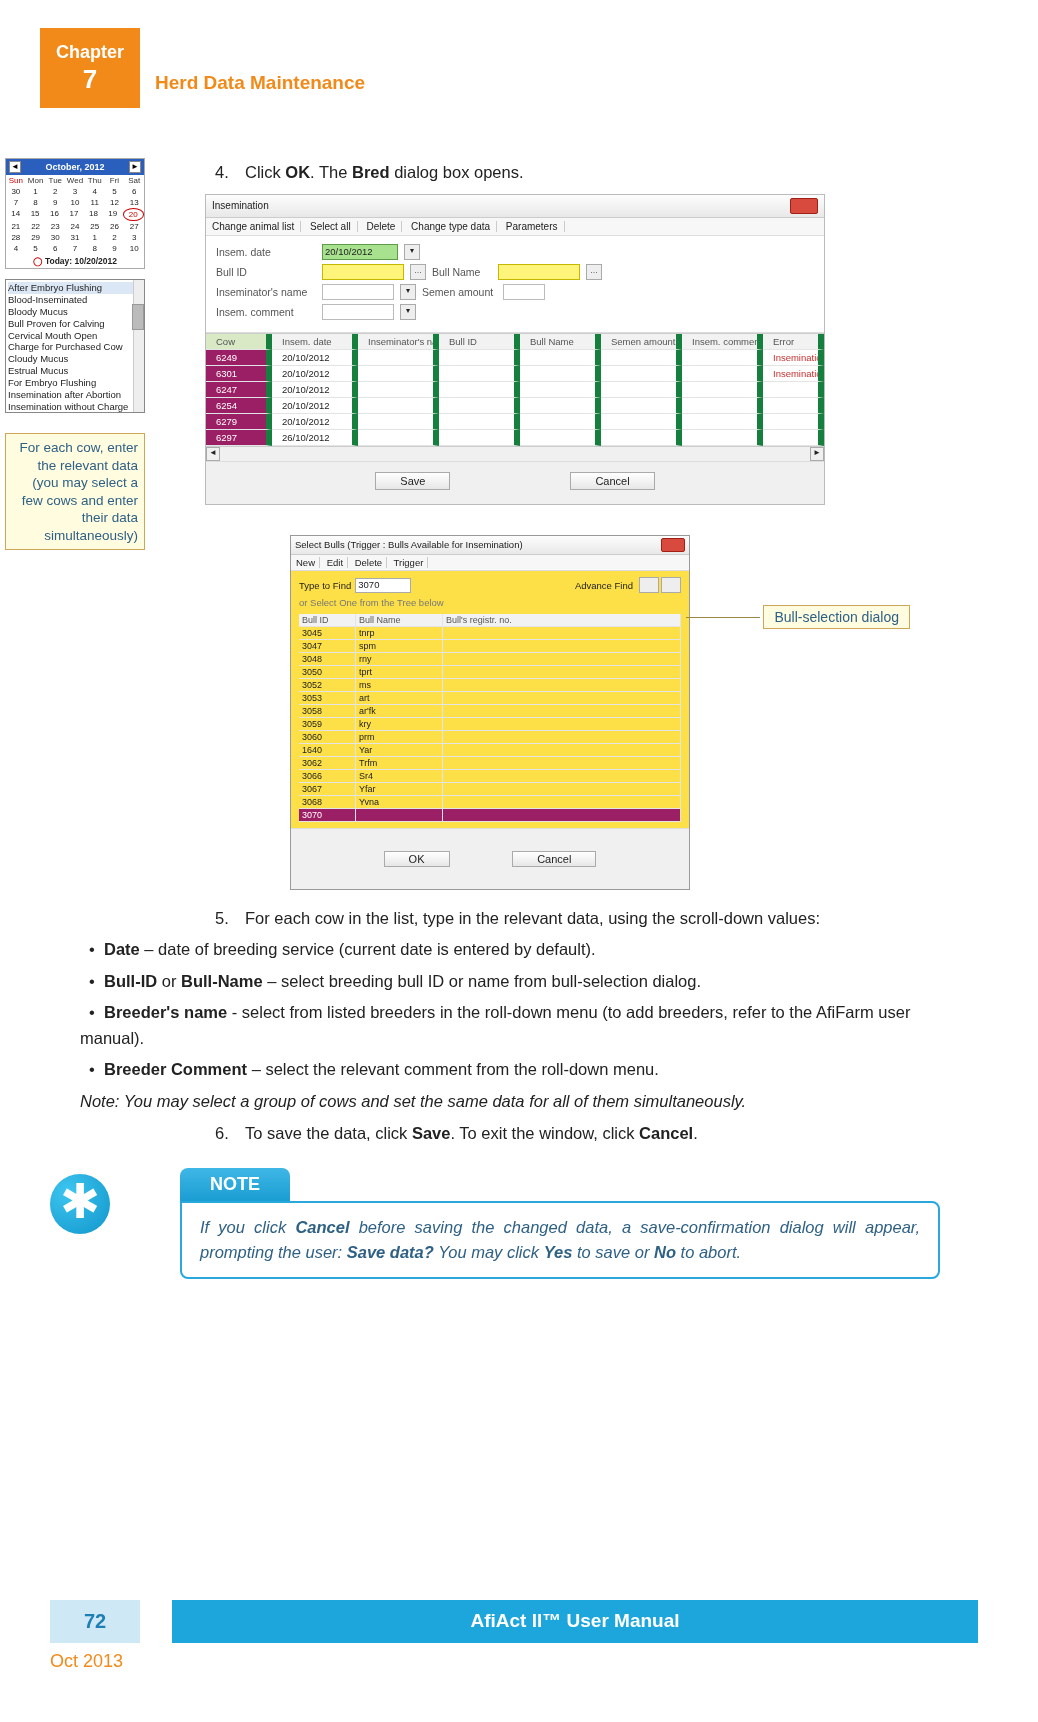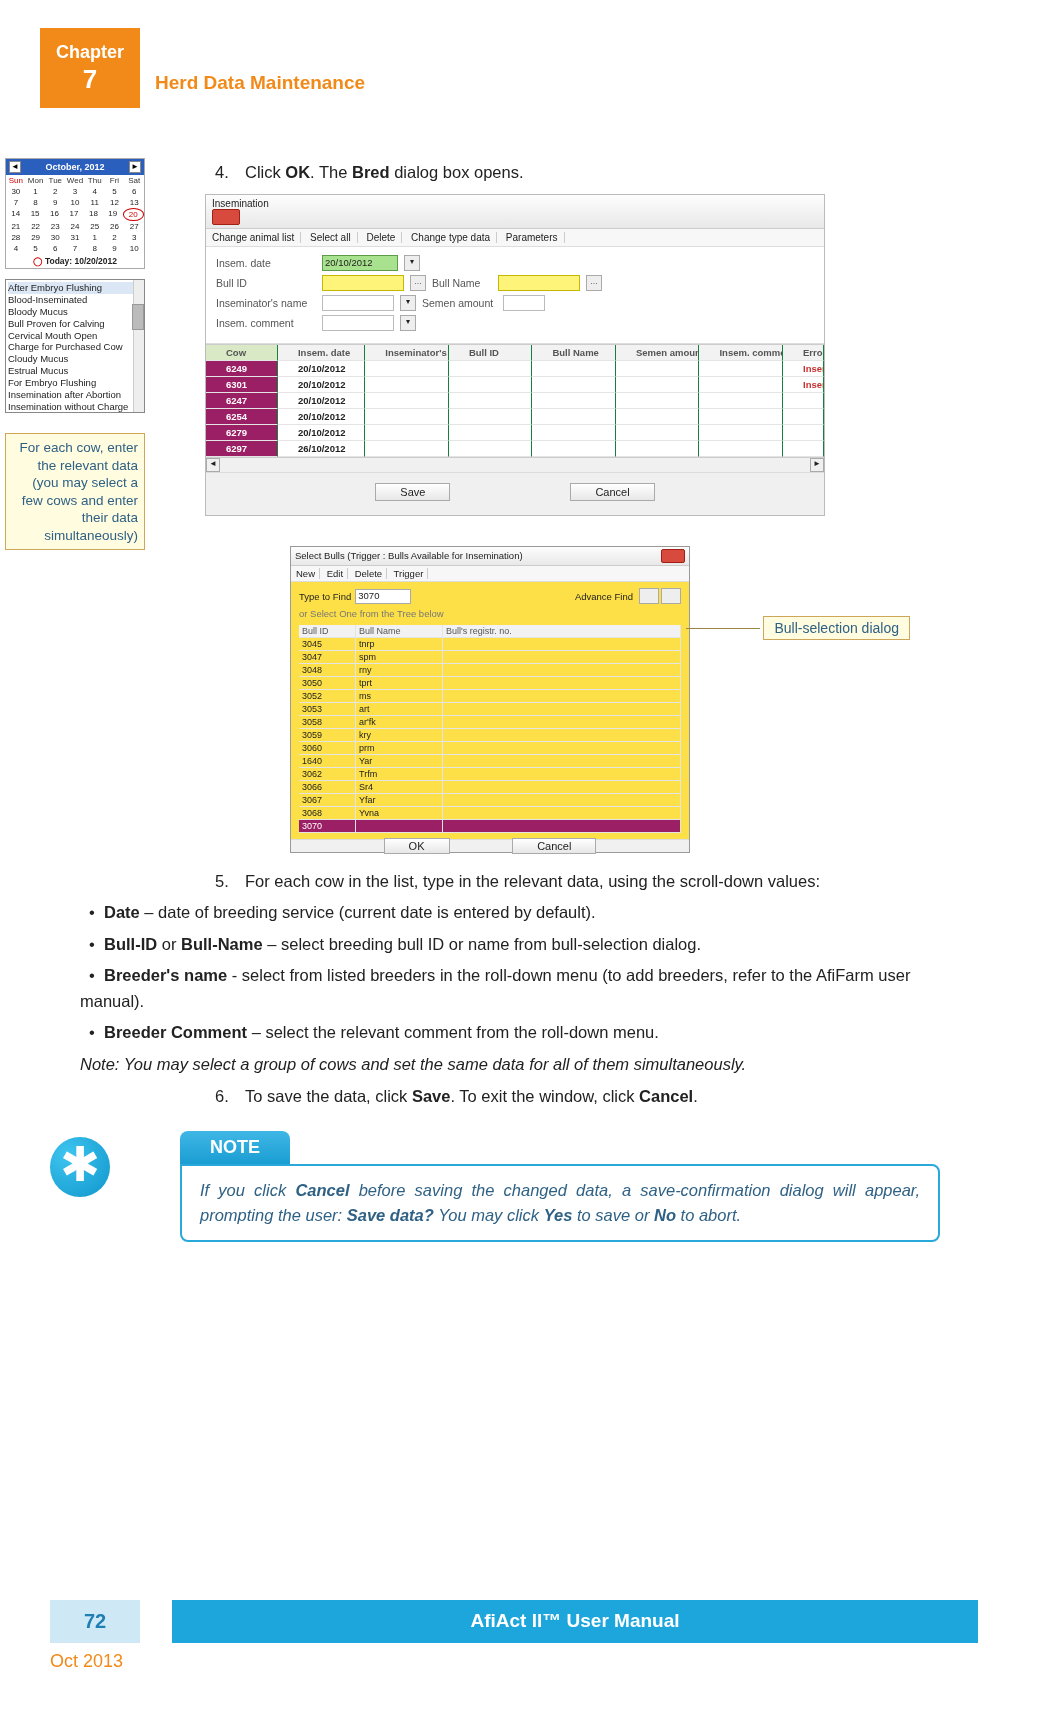--- a/index.html
+++ b/index.html
@@ -138,22 +138,21 @@
     background: #f0f0f0;
     font-size: 10px;
     box-sizing: border-box;
   }
   .screenshot1 .titlebar {
     background: linear-gradient(#fdfdfd,#e8e8e8);
     border-bottom: 1px solid #ccc;
     padding: 3px 6px;
     display: flex;
     justify-content: space-between;
-    align-items: flex-start;
-    flex-direction: column;
+    align-items: center;
   }
   .screenshot1 .close-btn {
     background: #d84a3d;
     width: 26px;
     height: 14px;
     border: 1px solid #a02015;
     border-radius: 2px;
   }
   .screenshot1 .toolbar {
     background: #f7f7f7;
@@ -175,26 +174,25 @@
   .dropdown-btn { width: 14px; height: 14px; border: 1px solid #aaa; background: #eee; text-align: center; line-height: 12px; font-size: 8px;}
   .screenshot1 .grid {
     background: #fff;
     border-top: 1px solid #ccc;
   }
   .grid-head, .grid-row {
     display: flex;
     font-size: 9.5px;
   }
   .grid-head span, .grid-row span {
-    border-right: 1px solid #15803d;
+    border-right: 6px solid #15803d;
     border-bottom: 1px solid #e4e4e4;
-    padding: 2px 20px;
+    padding: 2px 10px;
     overflow: hidden;
     white-space: nowrap;
-    font-weight: bold;
   }
   .grid-head { background: #f2f2f2; font-weight: normal; color: #555;}
   .col-cow { width: 40px; background: #d9e8c5;}
   .grid-row .col-cow { background: #9b1f64; color: #fff;}
   .col-date { width: 60px;}
   .col-sm { width: 55px;}
   .col-err { flex: 1; }
   .err-red { color: #c7302f;}
   .screenshot1 .hscroll {
     display: flex; justify-content: space-between;
@@ -250,21 +248,21 @@
     border-bottom: 1px solid #e4e4e4;
     padding: 1px 3px;
   }
   .grid2-head { background: #f2f2f2; color: #555;}
   .c2-id { width: 50px;}
   .c2-name { width: 80px;}
   .c2-regn { flex: 1;}
   .row-selected span { background: #9b1f64; color: #fff; }
   .screenshot2 .footer {
     text-align: center;
-    padding: 0 0;
+    padding: 24px 0;
     background: #f0f0f0;
     border-top: 1px solid #ddd;
   }
   .screenshot2 .footer .winbtn { padding: 1px 24px; margin: 0 30px;}
   .callout-bull {
     position: absolute;
     right: -220px;
     top: 70px;
     background: #fffce0;
     border: 1px solid #cda65a;

